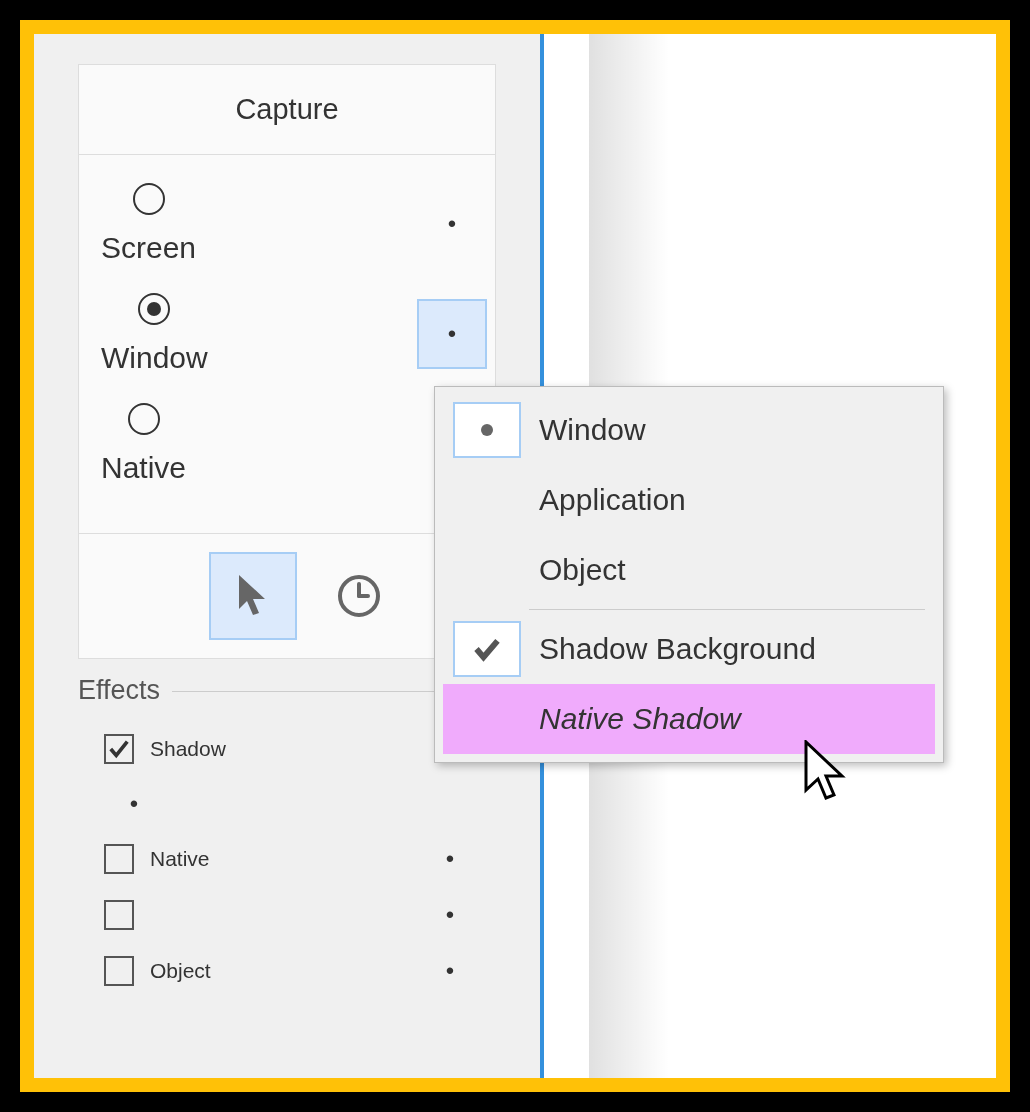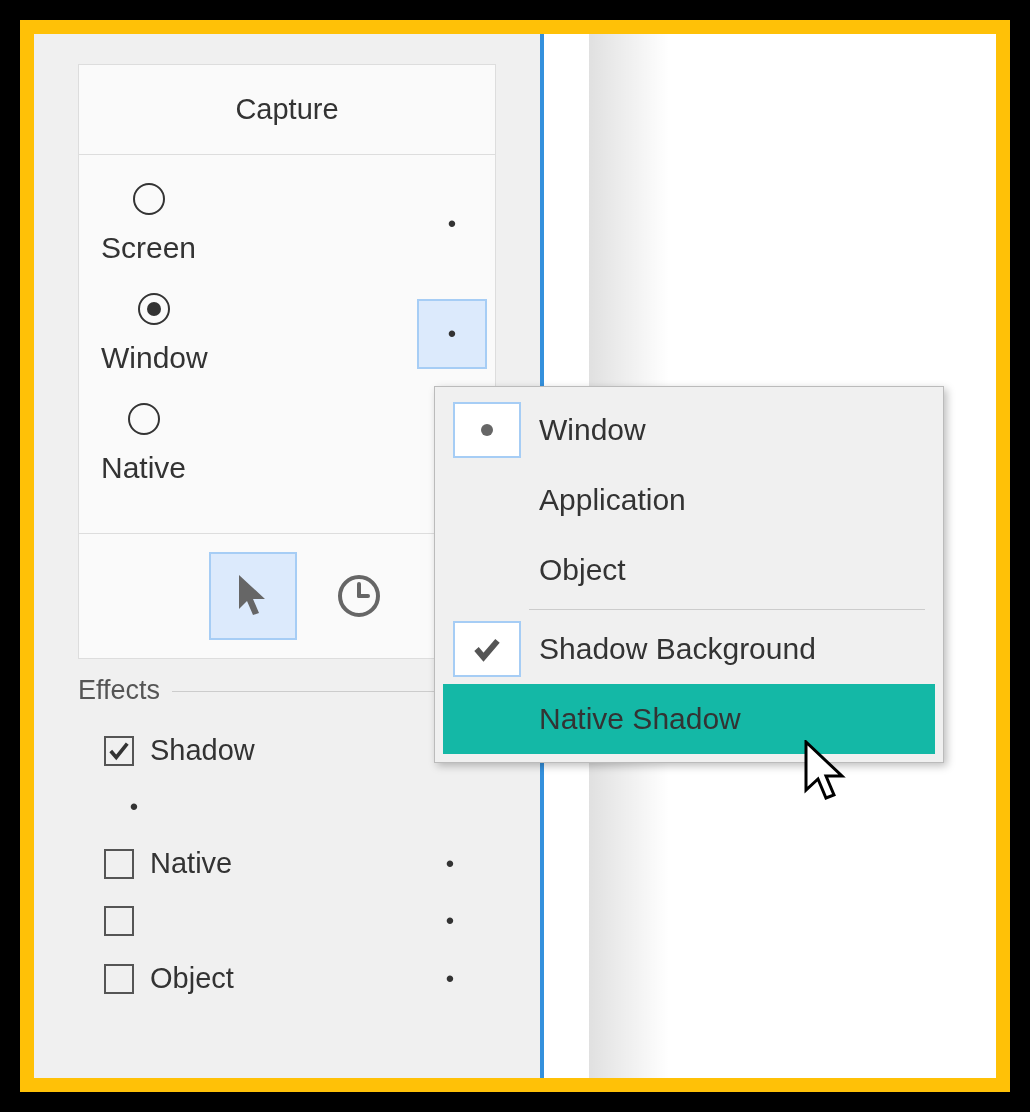--- a/index.html
+++ b/index.html
@@ -173,21 +173,21 @@
       border: 2px solid #555;
       display: flex;
       align-items: center;
       justify-content: center;
     }
     .checkmark-svg {
       width: 22px;
       height: 22px;
     }
     .effect-label {
-      font-size: 29px;
+      font-size: 21px;
       color: #333;
     }
     .effect-dot {
       font-size: 24px;
       color: #333;
       width: 60px;
       text-align: center;
     }
     
     .popup {
@@ -201,21 +201,22 @@
       padding: 8px;
       z-index: 100;
     }
     .popup-row {
       display: flex;
       align-items: center;
       height: 70px;
       padding-left: 10px;
     }
     .popup-row.highlighted {
-      background: #14b8a6;
+      background: #f0abfc;
+      font-style: italic;
     }
     .popup-icon-cell {
       width: 68px;
       height: 56px;
       display: flex;
       align-items: center;
       justify-content: center;
       margin-right: 18px;
     }
     .popup-icon-cell.boxed {

